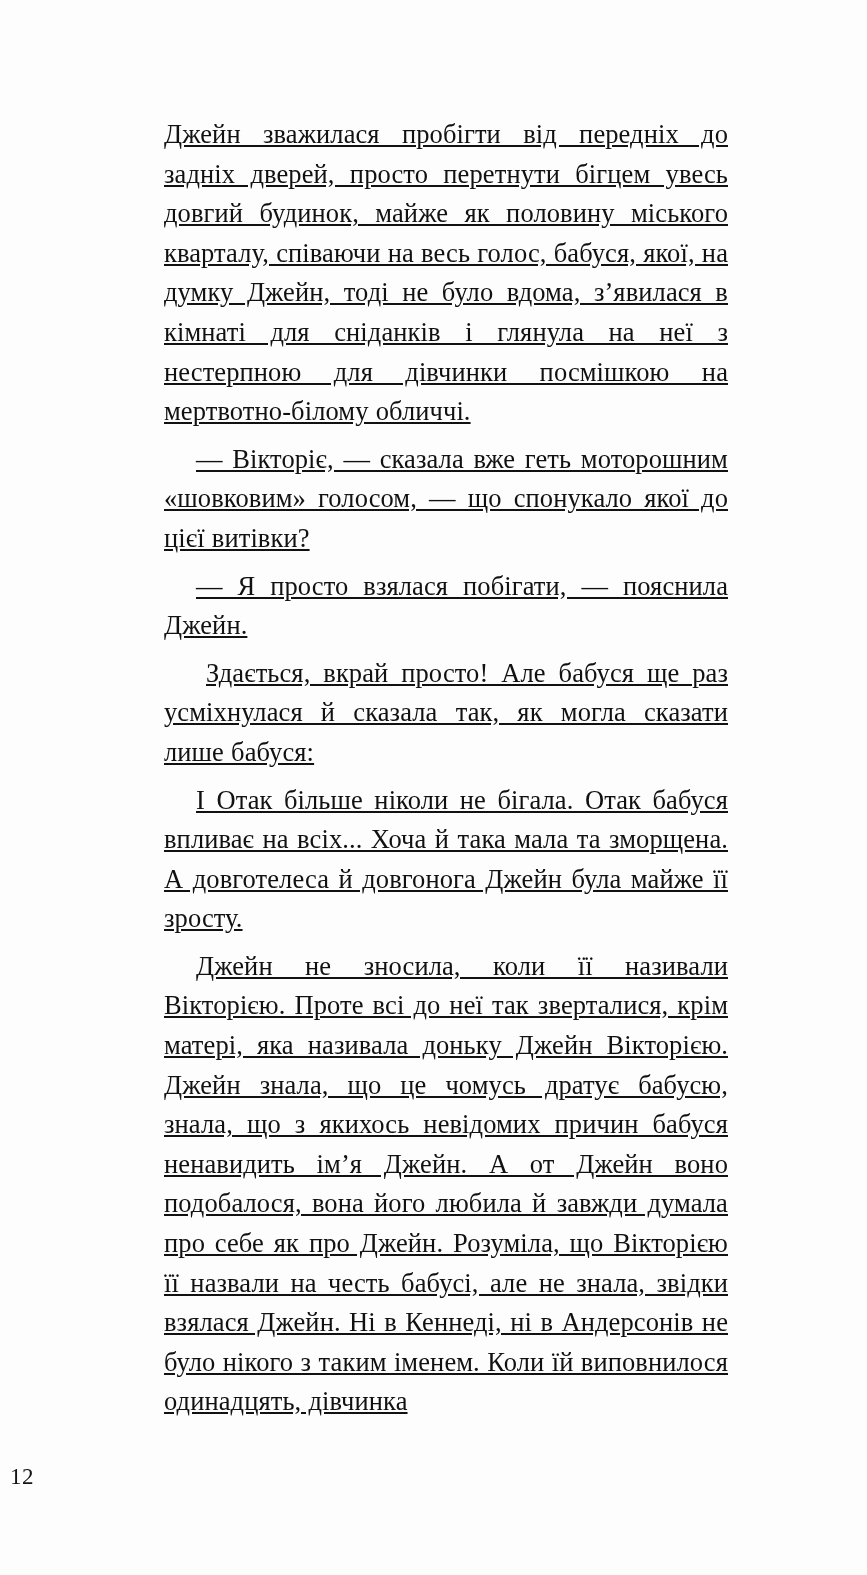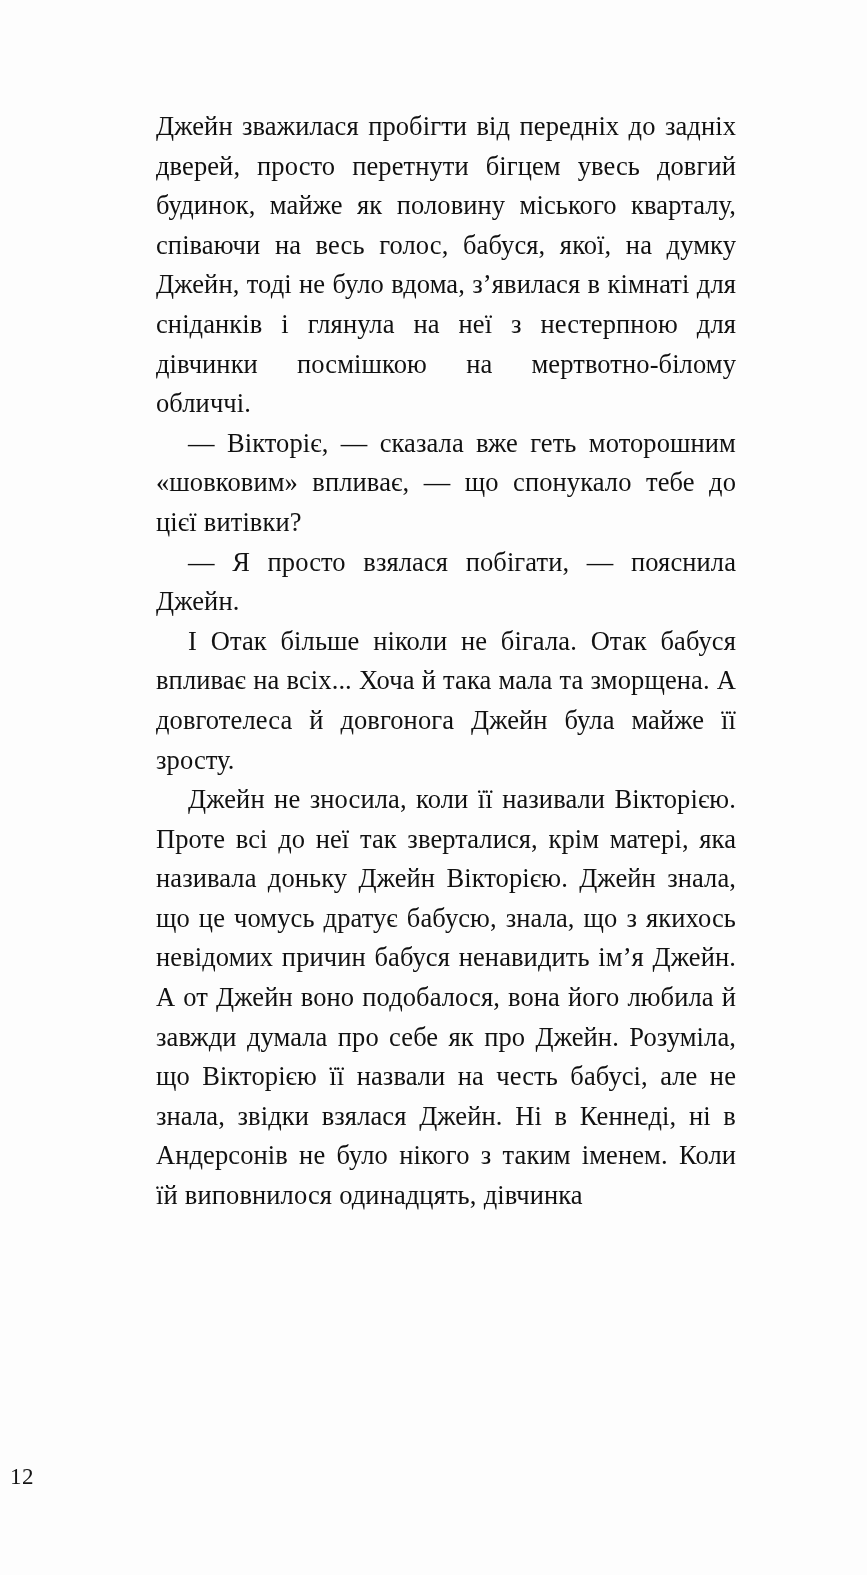--- a/index.html
+++ b/index.html
@@ -29,28 +29,29 @@
   }
 
   .text-column {
     position: absolute;
     left: 156px;
     top: 107px;
     width: 580px;
   }
 
   .para {
-    margin: 0;
+    margin: 8px;
     font-size: 26.5px;
     line-height: 39.6px;
     text-align: justify;
     text-justify: inter-word;
     letter-spacing: 0.1px;
     word-spacing: 0.4px;
     hyphens: manual;
+    text-decoration: underline;
     -webkit-hyphens: manual;
   }
 
   
   .para.flush {
     text-indent: 0;
   }
 
   
   .para.indent {
@@ -77,24 +78,25 @@
 </style>
 </head>
 <body>
 
 <div class="page">
 
   <div class="text-column">
 
     <p class="para flush">Джейн зважилася пробігти від передніх до задніх дверей, просто перетнути бігцем увесь довгий будинок, майже як половину міського кварталу, співаючи на весь голос, бабуся, якої, на думку Джейн, тоді не було вдома, з’явилася в кімнаті для сніданків і глянула на неї з нестерпною для дівчинки посмішкою на мертвотно-білому обличчі.</p>
 
-    <p class="para indent">— Вікторіє, — сказала вже геть моторошним «шовковим» впливає, — що спонукало тебе до цієї витівки?</p>
+    <p class="para indent">— Вікторіє, — сказала вже геть моторошним «шовковим» голосом, — що спонукало якої до цієї витівки?</p>
 
     <p class="para indent">— Я просто взялася побігати, — пояснила Джейн.</p>
 
+    <p class="para indent-wide">Здається, вкрай просто! Але бабуся ще раз усміхнулася й сказала так, як могла сказати лише бабуся:</p>
 
 
     <p class="para indent">І Отак більше ніколи не бігала. Отак бабуся впливає на всіх... Хоча й така мала та зморщена. А довготелеса й довгонога Джейн була майже її зросту.</p>
 
     <p class="para indent">Джейн не зносила, коли її називали Вікторією. Проте всі до неї так зверталися, крім матері, яка називала доньку Джейн Вікторією. Джейн знала, що це чомусь дратує бабусю, знала, що з якихось невідомих причин бабуся ненавидить ім’я Джейн. А от Джейн воно подобалося, вона його любила й завжди думала про себе як про Джейн. Розуміла, що Вікторією її назвали на честь бабусі, але не знала, звідки взялася Джейн. Ні в Кеннеді, ні в Андерсонів не було нікого з таким іменем. Коли їй виповнилося одинадцять, дівчинка</p>
 
   </div>
 
   <div class="page-number">12</div>
 

